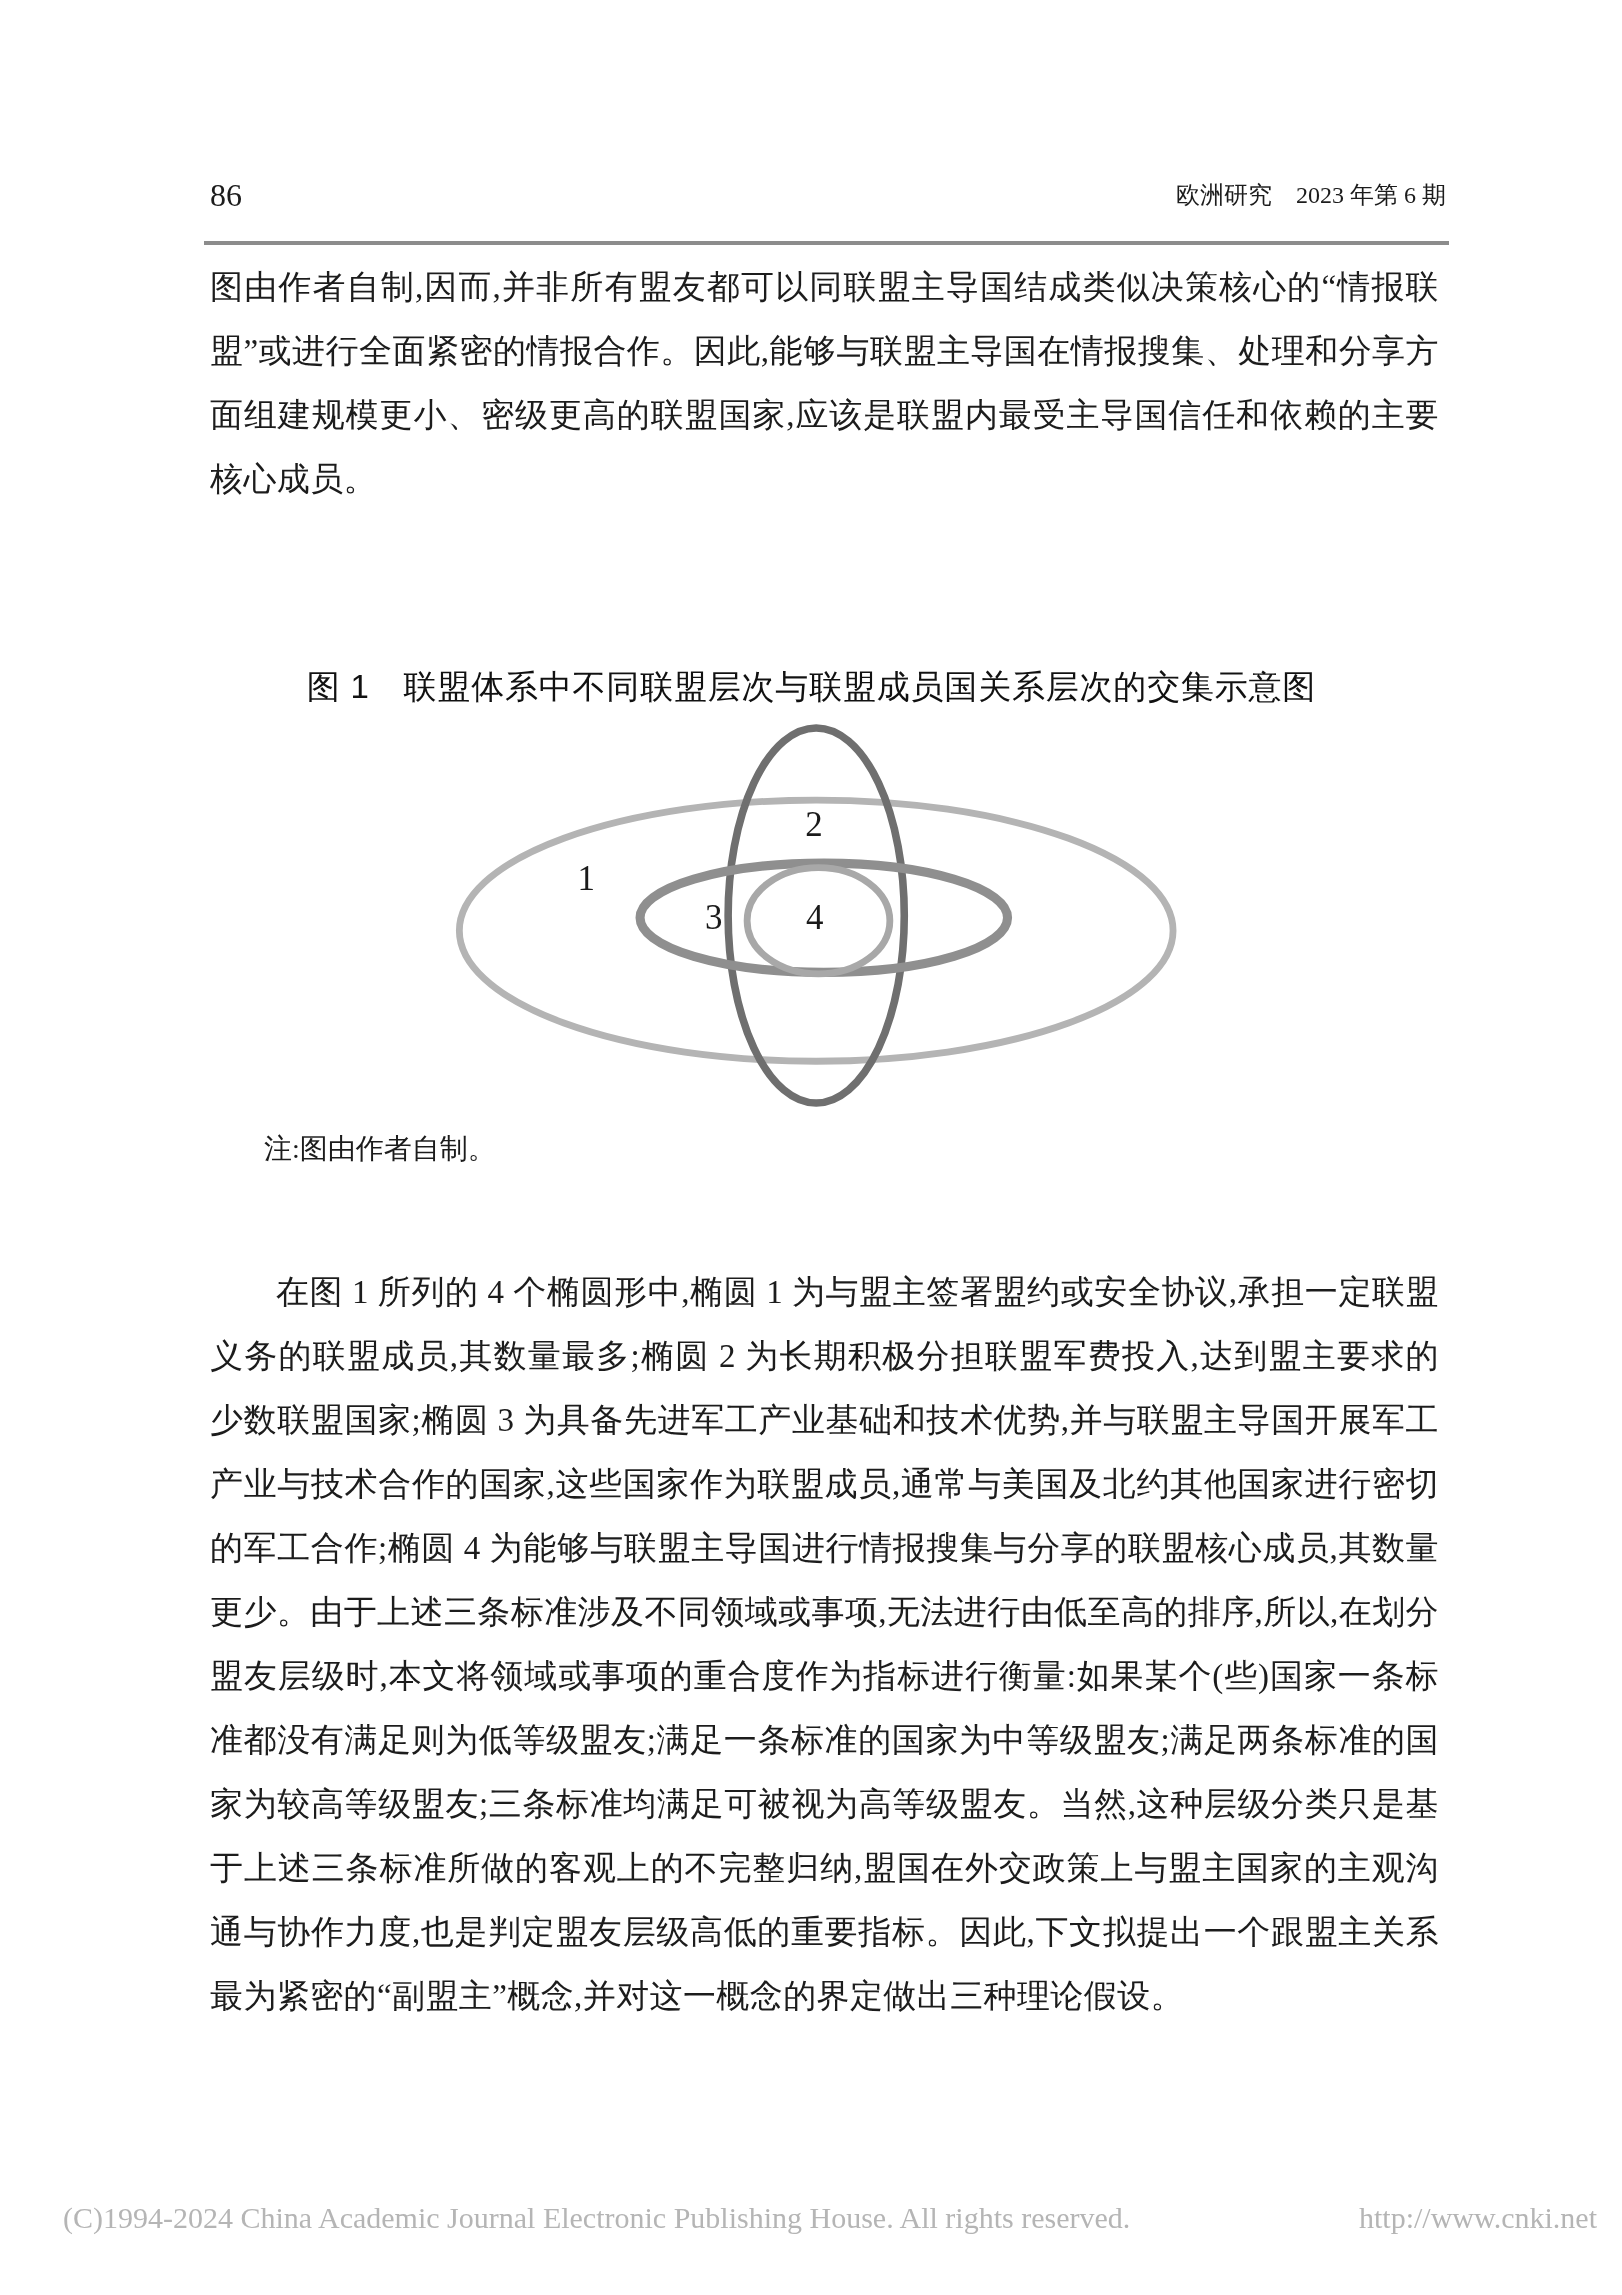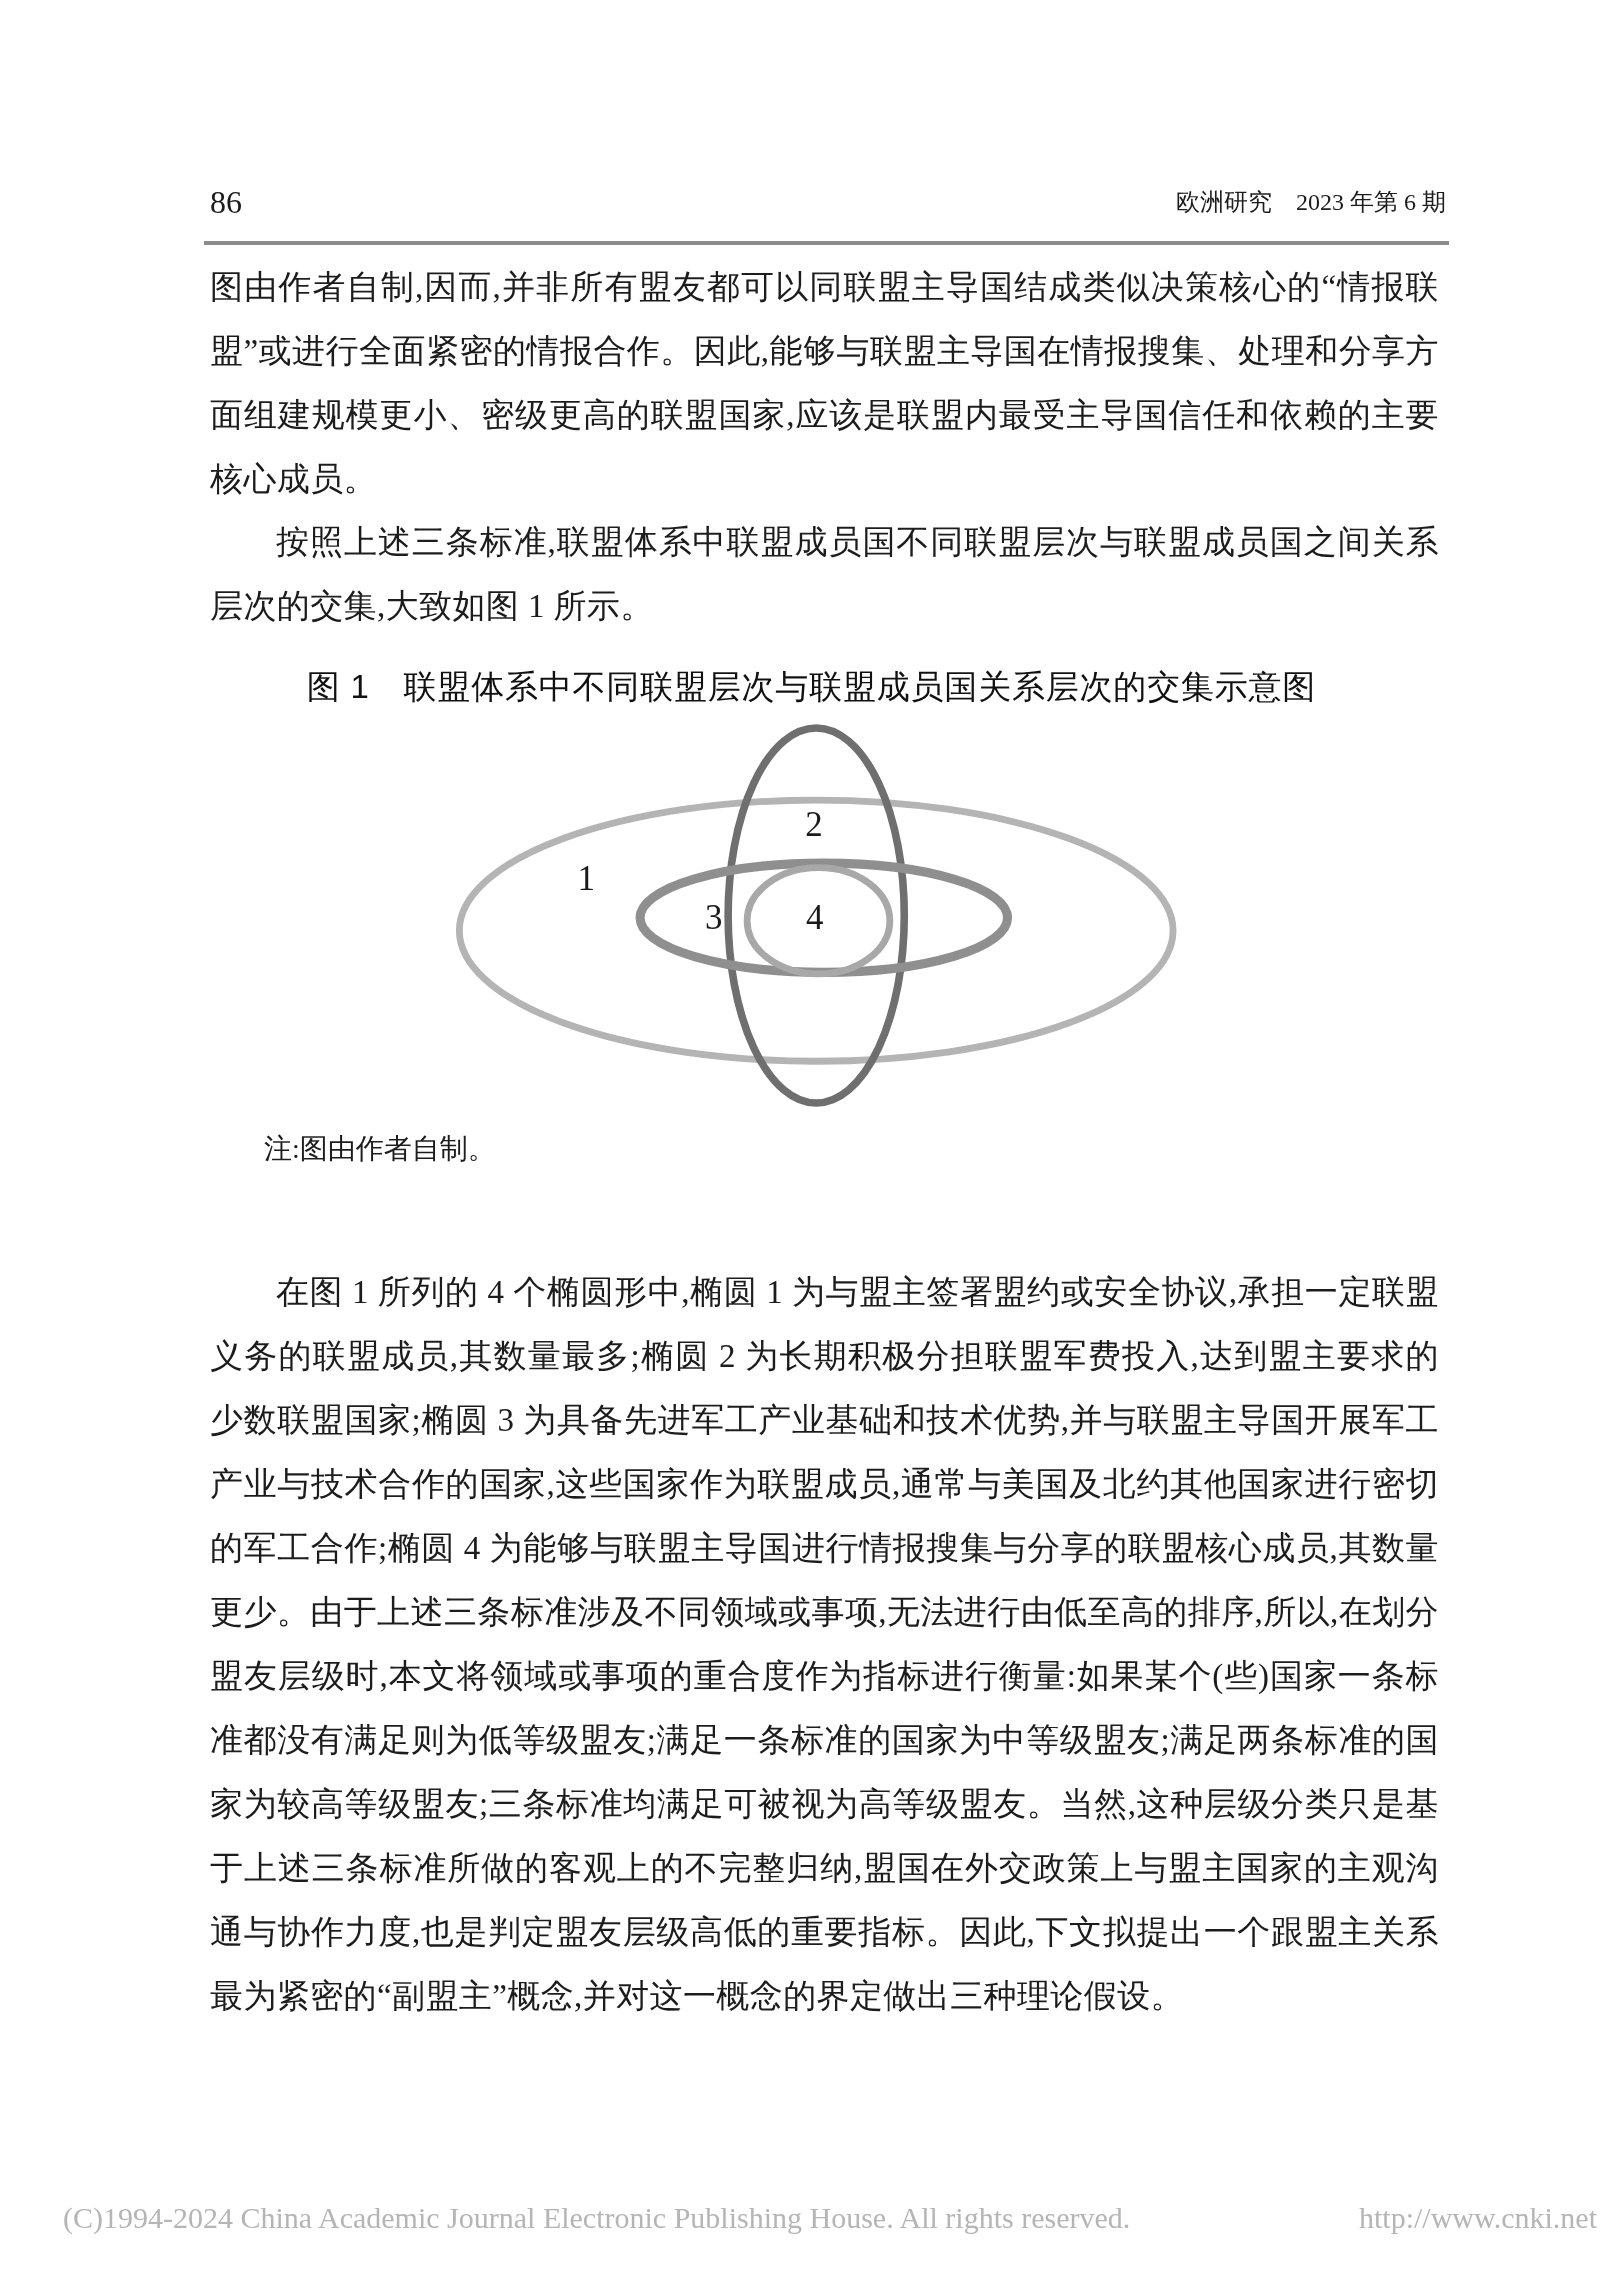--- a/index.html
+++ b/index.html
@@ -5,21 +5,21 @@
   html,body{margin:0;padding:0;background:#e8e8e8;}
   .page{
     position:relative;
     width:1623px;height:2295px;
     background:#ffffff;
     font-family:"Liberation Serif", serif;
     color:#1c1c1c;
     overflow:hidden;
   }
   .header-row{
-    position:absolute;left:210px;top:184px;width:1236px;
+    position:absolute;left:210px;top:177px;width:1236px;
     display:flex;justify-content:space-between;align-items:flex-start;
     font-size:32px;line-height:36px;
   }
   .journal-issue{font-size:24px;}
   .header-rule{
     position:absolute;left:204px;top:241px;width:1245px;height:3.8px;
     background:#8c8c8c;
   }
   .bodytext{
     position:absolute;left:210px;width:1229px;
@@ -62,21 +62,20 @@
 
   <div class="header-row">
     <span class="page-number">86</span>
     <span class="journal-issue">欧洲研究　2023 年第 6 期</span>
   </div>
 
   <div class="header-rule"></div>
 
   <p class="bodytext p1">图由作者自制,因而,并非所有盟友都可以同联盟主导国结成类似决策核心的“情报联盟”或进行全面紧密的情报合作。因此,能够与联盟主导国在情报搜集、处理和分享方面组建规模更小、密级更高的联盟国家,应该是联盟内最受主导国信任和依赖的主要核心成员。</p>
 
-  <p class="bodytext p2">按照上述三条标准,联盟体系中联盟成员国不同联盟层次与联盟成员国之间关系层次的交集,大致如图 1 所示。</p>
 
   <div class="fig-title">图 1　联盟体系中不同联盟层次与联盟成员国关系层次的交集示意图</div>
 
   <div class="fig-wrap">
     <svg viewBox="0 0 1080 520" xmlns="http://www.w3.org/2000/svg">
       <ellipse cx="535" cy="276" rx="470" ry="172" fill="none" stroke-width="9" stroke="#b4b4b4"></ellipse>
       <ellipse cx="535" cy="256" rx="116" ry="247" fill="none" stroke-width="10" stroke="#6f6f6f"></ellipse>
       <ellipse cx="545" cy="259" rx="242" ry="72" fill="none" stroke-width="12" stroke="#8f8f8f"></ellipse>
       <ellipse cx="538" cy="263" rx="94" ry="70" fill="none" stroke-width="9" stroke="#a8a8a8"></ellipse>
       <text class="venn-label" x="232" y="222" text-anchor="middle">1</text>

